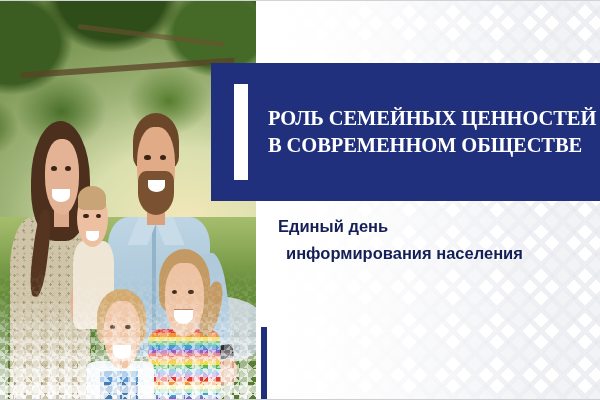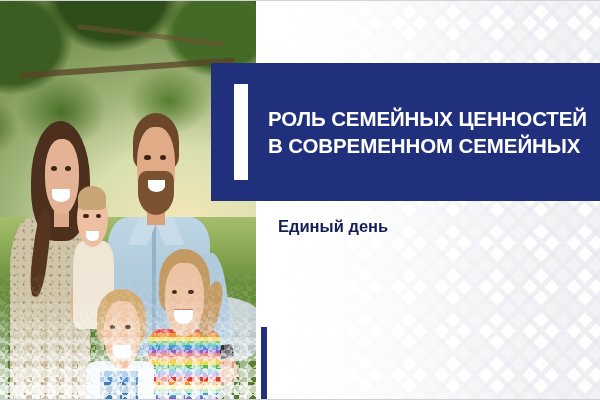--- a/index.html
+++ b/index.html
@@ -373,21 +373,21 @@
   }
   .title-text {
     color: #ffffff;
     font-size: 20.5px;
     font-weight: bold;
     line-height: 1.32;
     letter-spacing: -0.1px;
     margin-left: 20px;
     white-space: nowrap;
   }
-  .title-text span { display: block; }
+  .title-text span { display: block; font-family: Liberation Serif, serif; }
 
   
   .subtitle {
     position: absolute;
     left: 278px;
     top: 212px;
     color: #141f55;
     font-size: 16.5px;
     font-weight: bold;
     line-height: 1.62;
@@ -490,24 +490,25 @@
     <div class="by-smile"></div>
 
     <div class="puzzle"></div>
     <div class="puzzle-blocks"></div>
   </div>
 
   <div class="title-banner">
     <div class="title-accent"></div>
     <div class="title-text">
       <span>РОЛЬ СЕМЕЙНЫХ ЦЕННОСТЕЙ</span>
-      <span>В СОВРЕМЕННОМ СЕМЕЙНЫХ</span>
+      <span>В СОВРЕМЕННОМ ОБЩЕСТВЕ</span>
     </div>
   </div>
 
   <div class="subtitle">
     <span class="line1">Единый день</span>
+    <span class="line2">информирования населения</span>
   </div>
 
   <div class="accent-bar"></div>
 
 
 </div>
 
 </body></html>

